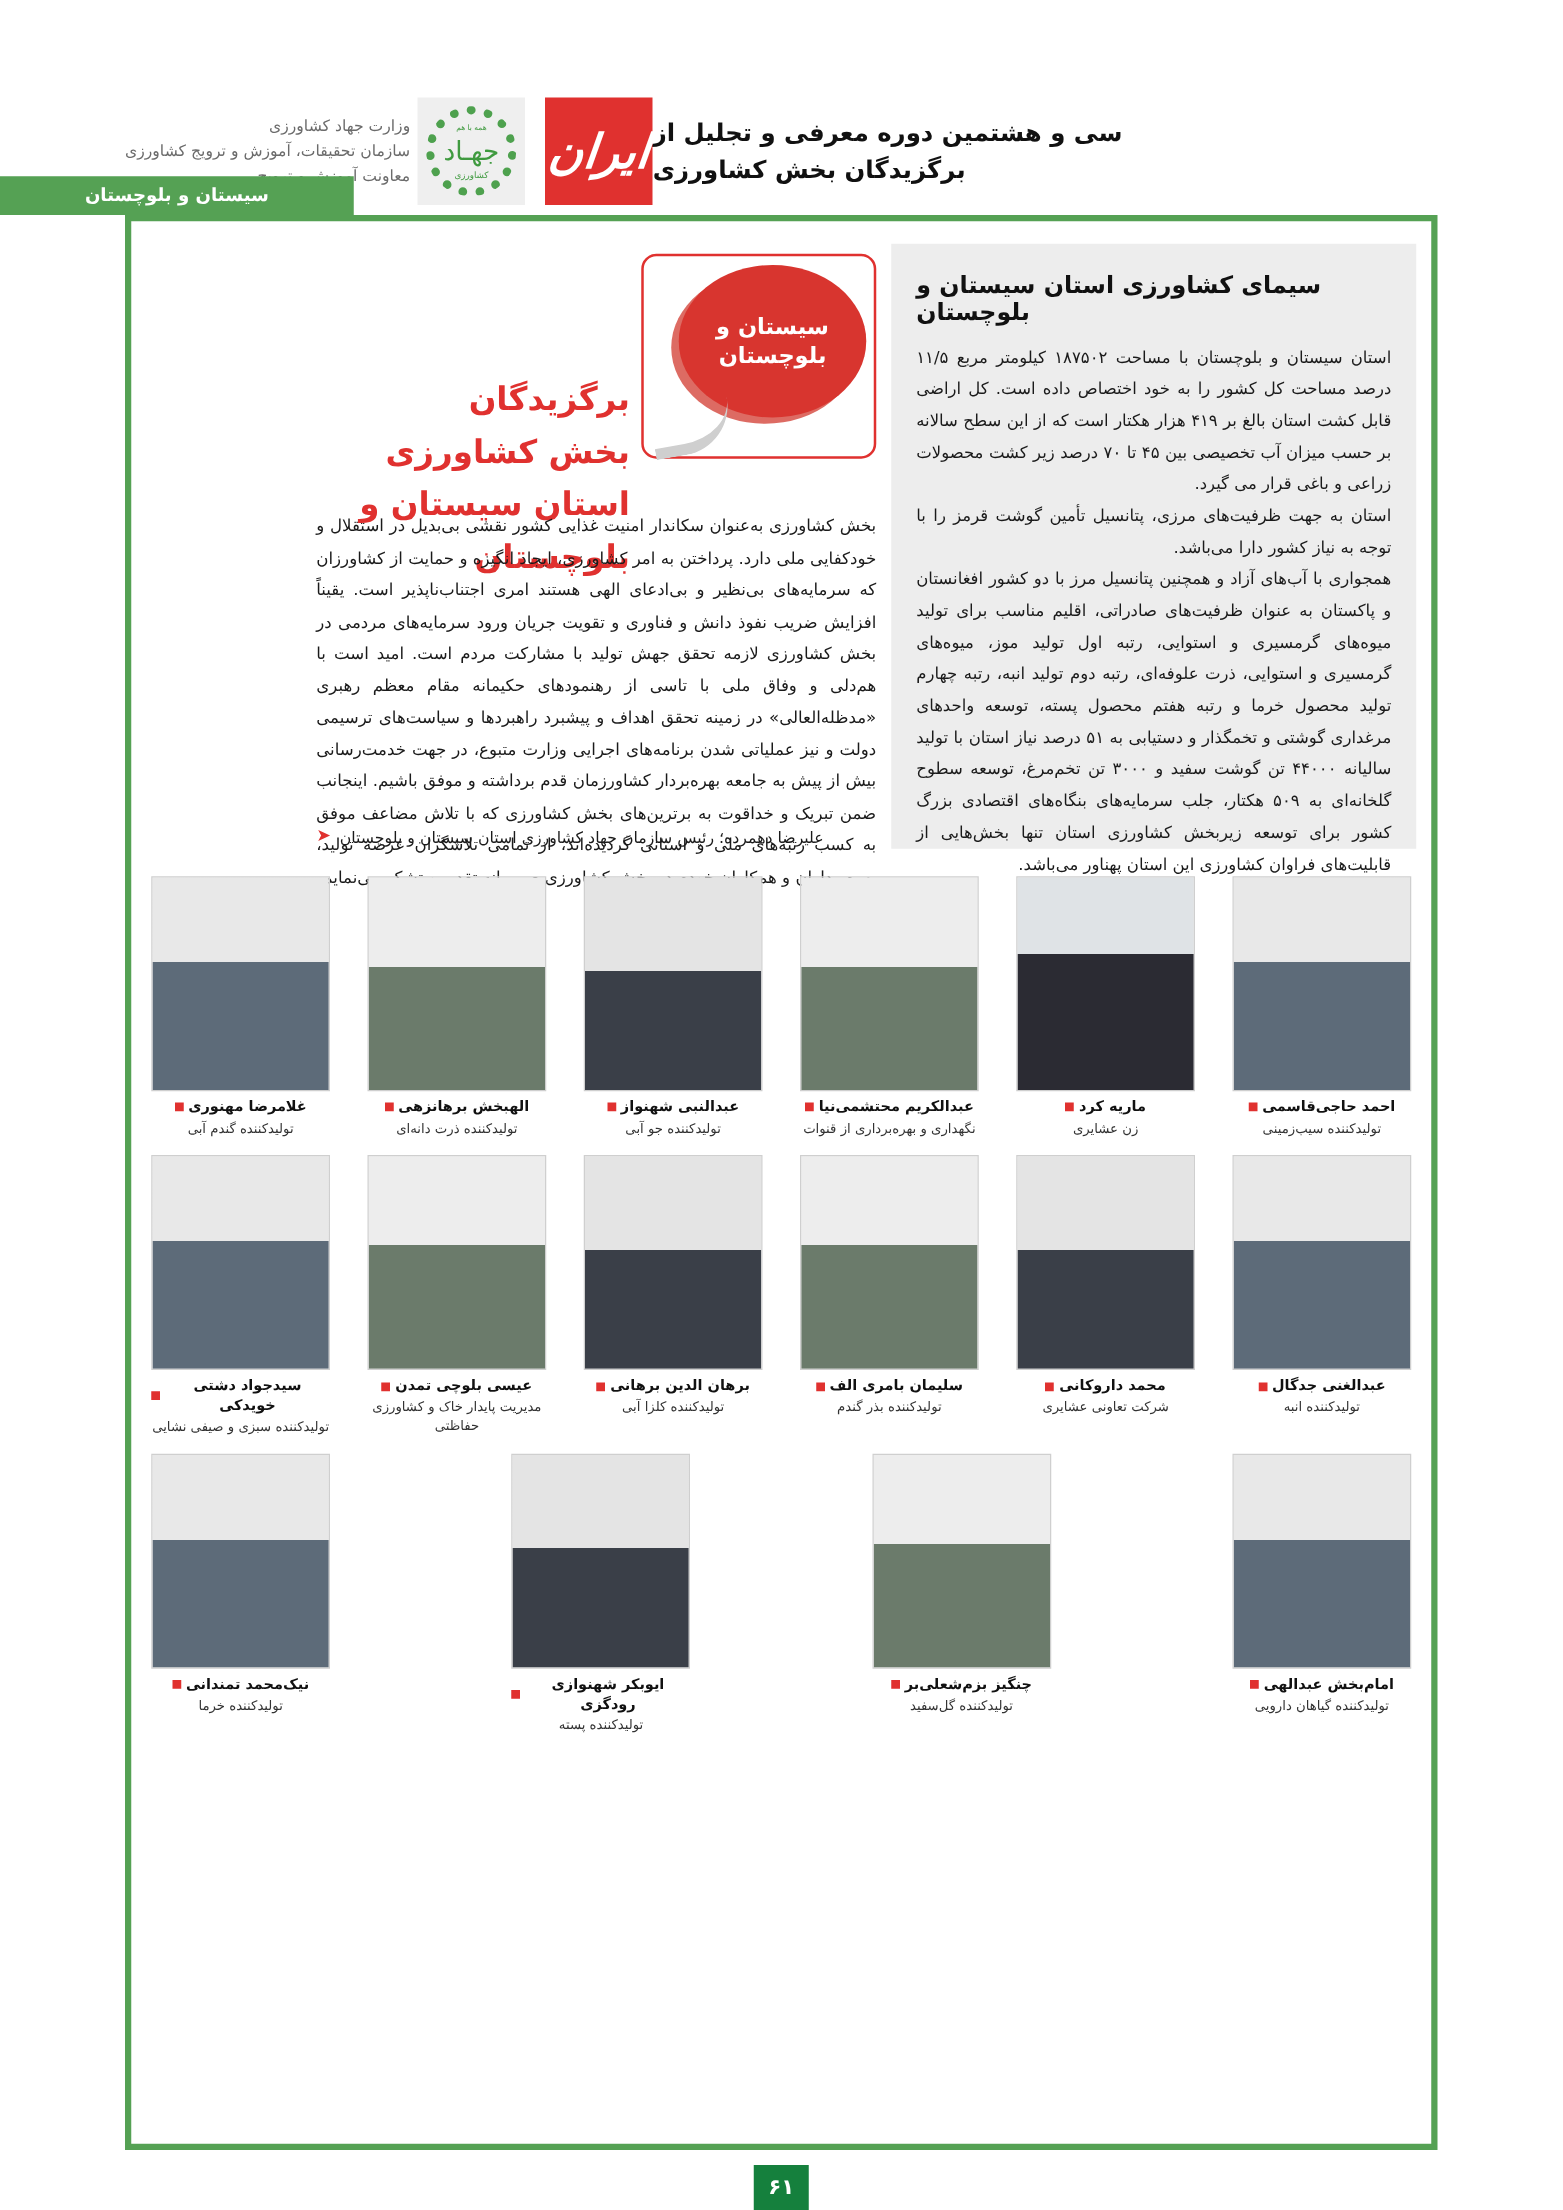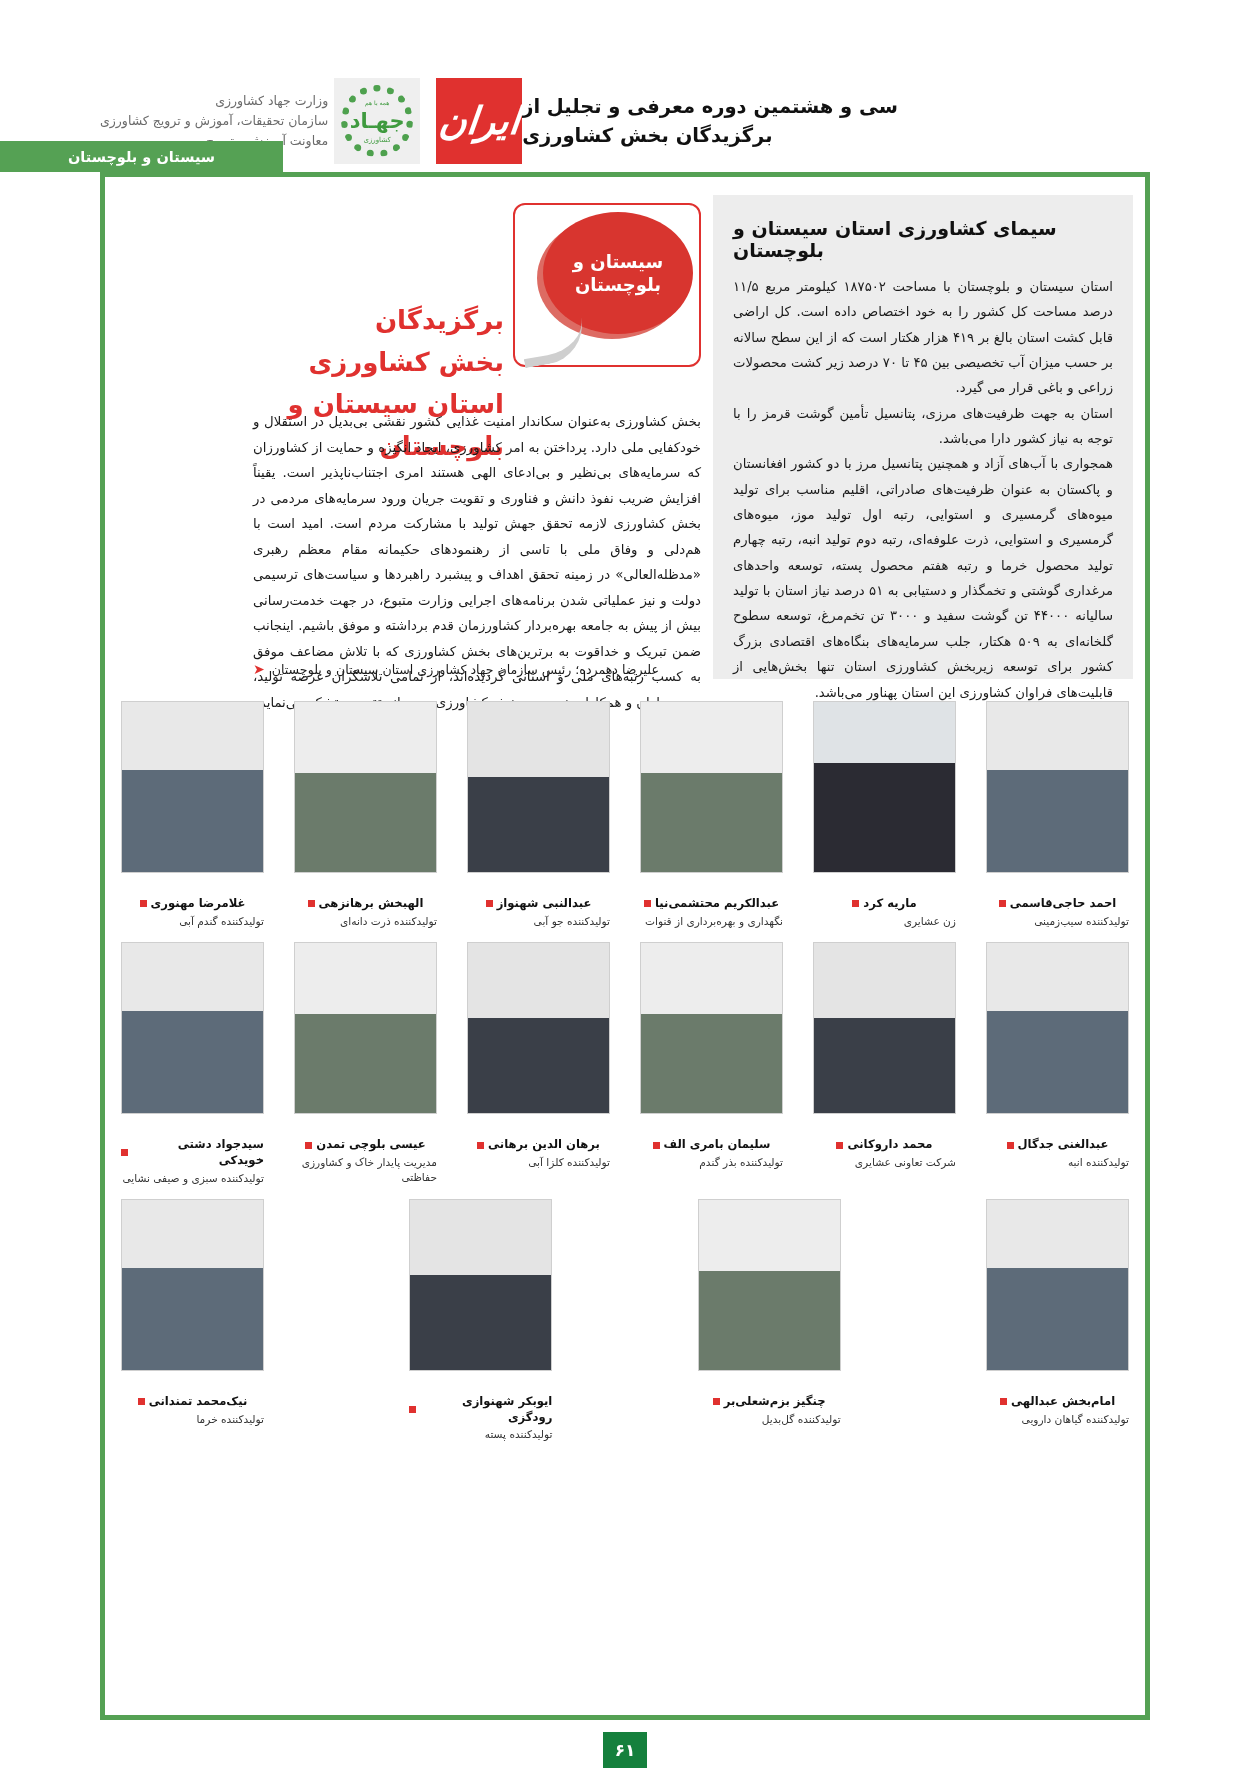--- a/index.html
+++ b/index.html
@@ -24,21 +24,21 @@
     width: 86px; height: 86px; background: #efefef;
     display: flex; align-items: center; justify-content: center;
     margin-left: 6px; margin-right: 16px; position: relative; flex: none;
   }
   .jahad-wreath {
     width: 72px; height: 72px; border-radius: 50%;
     border: 7px dotted #4ea14e; display:flex; align-items:center; justify-content:center;
     position: relative;
   }
   .jahad-word {
-    color: #3f9a3f; font-size: 21px; font-weight: bold; line-height: 1;
+    color: #3f9a3f; font-size: 21px; font-weight: normal; line-height: 1;
     letter-spacing: -1px;
   }
   .jahad-sub {
     position:absolute; bottom: 6px; left:0; right:0; text-align:center;
     color:#3f9a3f; font-size: 7px;
   }
   .jahad-top {
     position:absolute; top: 7px; left:0; right:0; text-align:center;
     color:#3f9a3f; font-size: 6px;
   }
@@ -130,21 +130,21 @@
   .grid-row {
     display:flex; flex-direction: row-reverse; justify-content: space-between;
     margin-bottom: 14px;
   }
   .cell { width: 143px; }
   .photo {
     width: 143px; height: 172px; border: 1px solid #cfcfcf; background:#e9e9e9;
     overflow:hidden; position:relative;
   }
   .cap {
-    direction: rtl; text-align: right; padding-top: 23px;
+    direction: rtl; text-align: center; padding-top: 5px;
   }
   .cap-name {
     font-size: 11.6px; font-weight: bold; color:#111; line-height:1.35;
     display:flex; flex-direction:row-reverse; align-items:center; justify-content:center; gap:4px;
   }
   .bullet { width:7px; height:7px; background:#e0312f; flex:none; display:inline-block; }
   .cap-role { font-size: 10.6px; color:#333; line-height:1.38; margin-top:2px; }
 
   
   .footer-num {
@@ -384,21 +384,21 @@
             <div class="cap-role">تولیدکننده پسته</div>
           </div>
         </div>
         <div class="cell">
           <div class="photo bg-c"></div>
           <div class="cap">
             <div class="cap-name">
                   <span class="bullet"></span>
                   <span>چنگیز بزم‌شعلی‌بر</span>
                 </div>
-            <div class="cap-role">تولیدکننده گل‌بدیل</div>
+            <div class="cap-role">تولیدکننده گل‌سفید</div>
           </div>
         </div>
         <div class="cell">
           <div class="photo bg-b"></div>
           <div class="cap">
             <div class="cap-name">
                   <span class="bullet"></span>
                   <span>امام‌بخش عبدالهی</span>
                 </div>
             <div class="cap-role">تولیدکننده گیاهان دارویی</div>

